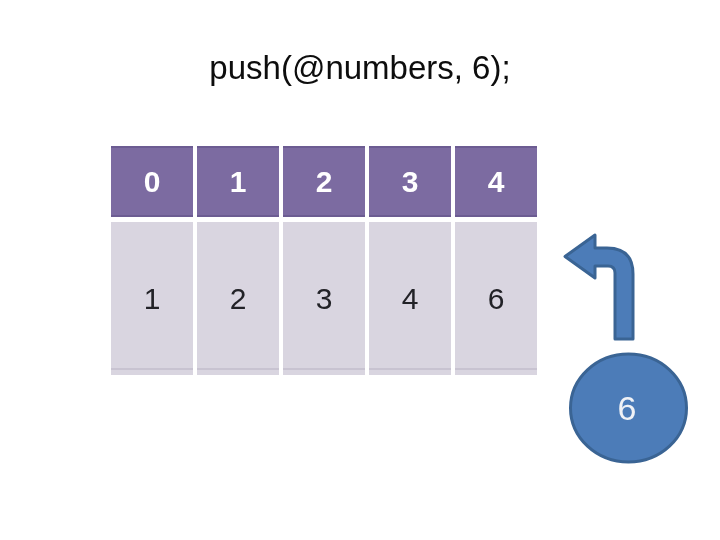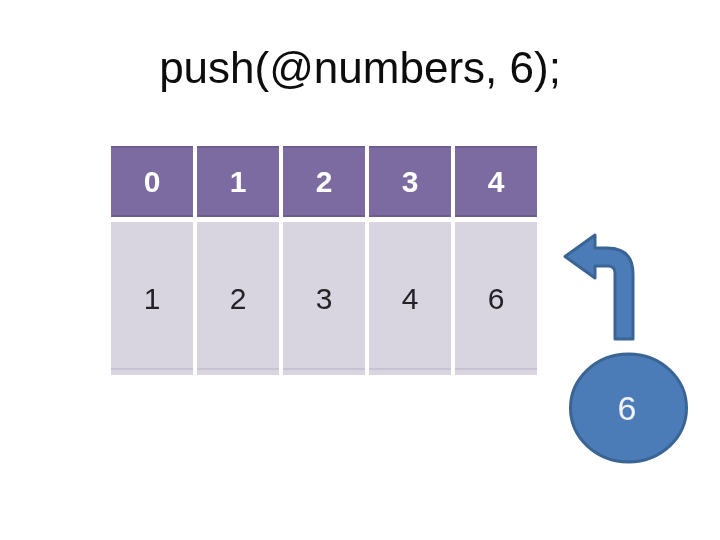--- a/index.html
+++ b/index.html
@@ -16,21 +16,21 @@
     overflow: hidden;
   }
   .slide-title {
     position: absolute;
     left: 0;
     right: 0;
     top: 40px;
     height: 56px;
     line-height: 56px;
     text-align: center;
-    font-size: 44px;
+    font-size: 33px;
     color: #0d0d0d;
     letter-spacing: 0px;
     white-space: pre;
   }
   .array-table {
     position: absolute;
     left: 111px;
     top: 146px;
     display: grid;
     grid-template-columns: repeat(5, 82px);

